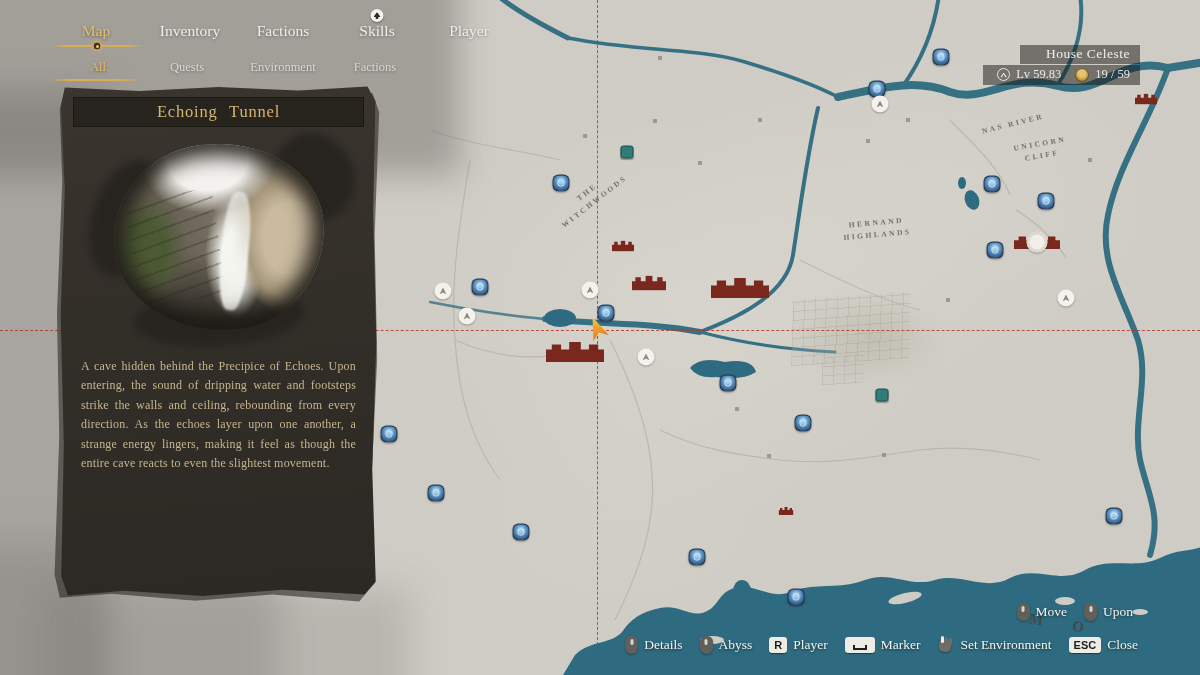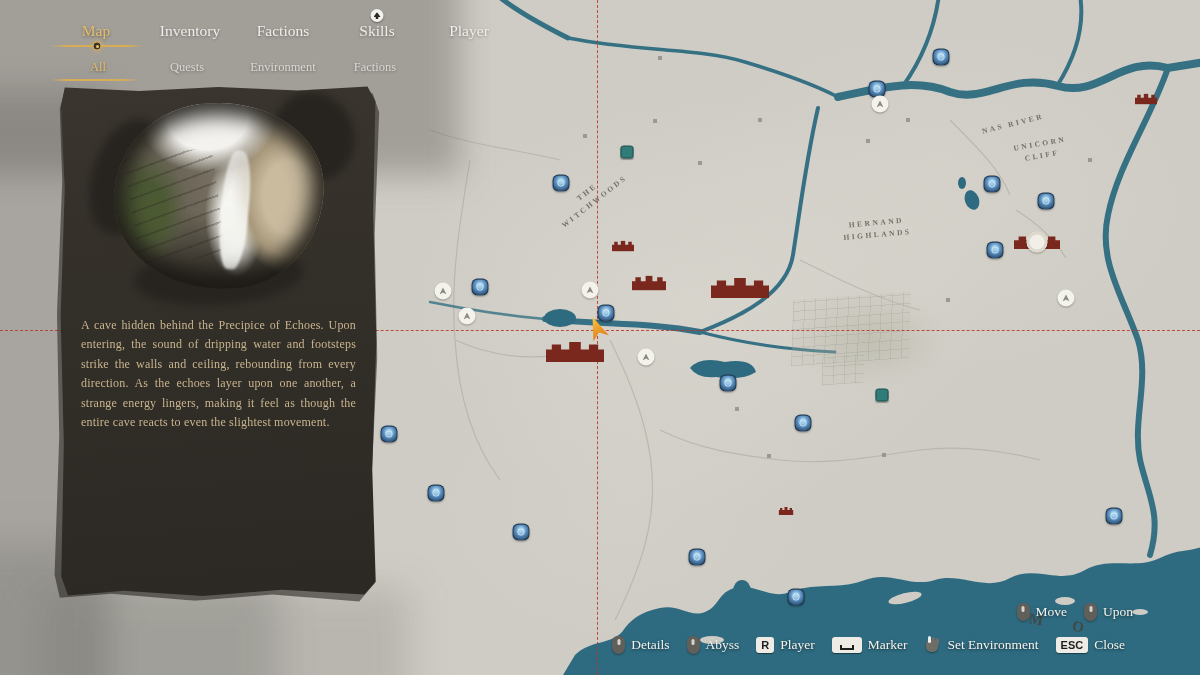--- a/index.html
+++ b/index.html
@@ -129,21 +129,21 @@
     background:repeating-linear-gradient(168deg, rgba(40,36,30,.55) 0 2px, transparent 2px 13px);}
   .cave-ring{position:absolute;inset:6px 10px 10px 10px;border-radius:48% 52% 46% 54% / 52% 46% 56% 48%;
     box-shadow:inset 0 0 20px 12px rgba(28,25,21,.9);transform:rotate(-2deg);}
   .panel-desc{margin:17px 21px 0;color:#c9b58f;font-size:12px;line-height:1.62;
     text-align:justify;letter-spacing:.2px;}
 
   
   .controls-row{position:absolute;display:flex;align-items:center;gap:17px;z-index:15;
     color:#f5f3ee;font-size:13.5px;text-shadow:0 1px 3px rgba(0,0,0,.6);white-space:nowrap;}
   .row1{right:67px;top:603px;}
-  .row2{right:75px;top:635px;}
+  .row2{right:62px;top:635px;}
   .ctl{display:flex;align-items:center;gap:6px;cursor:pointer;}
   .mouse-icon{width:13px;height:18px;border-radius:6px 6px 7px 7px;background:#605f5a;
     position:relative;box-shadow:0 1px 2px rgba(0,0,0,.35);flex:0 0 auto;}
   .mouse-icon::after{content:"";position:absolute;left:50%;top:3px;transform:translateX(-50%);
     width:3px;height:6px;border-radius:2px;background:#d6d4ce;}
   .hand-icon{width:17px;height:19px;position:relative;flex:0 0 auto;}
   .hand-icon::before{content:"";position:absolute;left:2px;top:5px;width:12px;height:12px;
     border-radius:4px 4px 5px 5px;background:#6e6d66;box-shadow:0 1px 2px rgba(0,0,0,.35);}
   .hand-icon::after{content:"";position:absolute;left:4px;top:1px;width:3px;height:7px;border-radius:2px;background:#f0eee8;
     box-shadow:4px 1px 0 #6e6d66,8px 2px 0 #6e6d66;}
@@ -282,23 +282,35 @@
   <div class="tab-underline">
       <span class="orn"></span>
     </div>
 
   <div class="nav-subtab active" style="left:98px">All</div>
   <div class="nav-subtab" style="left:187px">Quests</div>
   <div class="nav-subtab" style="left:283px">Environment</div>
   <div class="nav-subtab" style="left:375px">Factions</div>
   <div class="subtab-underline"></div>
 
+  <div class="player-info">
+    <div class="house-strip">House Celeste</div>
+    <div class="stats-strip">
+      <span class="roof-icon"></span>
+      <span>Lv  59.83</span>
+      <span class="seal-icon"></span>
+      <span>19 / 59</span>
+    </div>
+  </div>
 
   <div class="panel-shadow"></div>
   <div class="panel">
+    <div class="panel-title-band">
+      <span class="panel-title">Echoing Tunnel</span>
+    </div>
     <div class="cave-wrap">
       <div class="smudge sm1"></div>
       <div class="smudge sm2"></div>
       <div class="smudge sm3"></div>
       <div class="cave-blob">
         <div class="cliff-lines"></div>
         <div class="waterfall"></div>
       </div>
       <div class="cave-ring"></div>
     </div>

